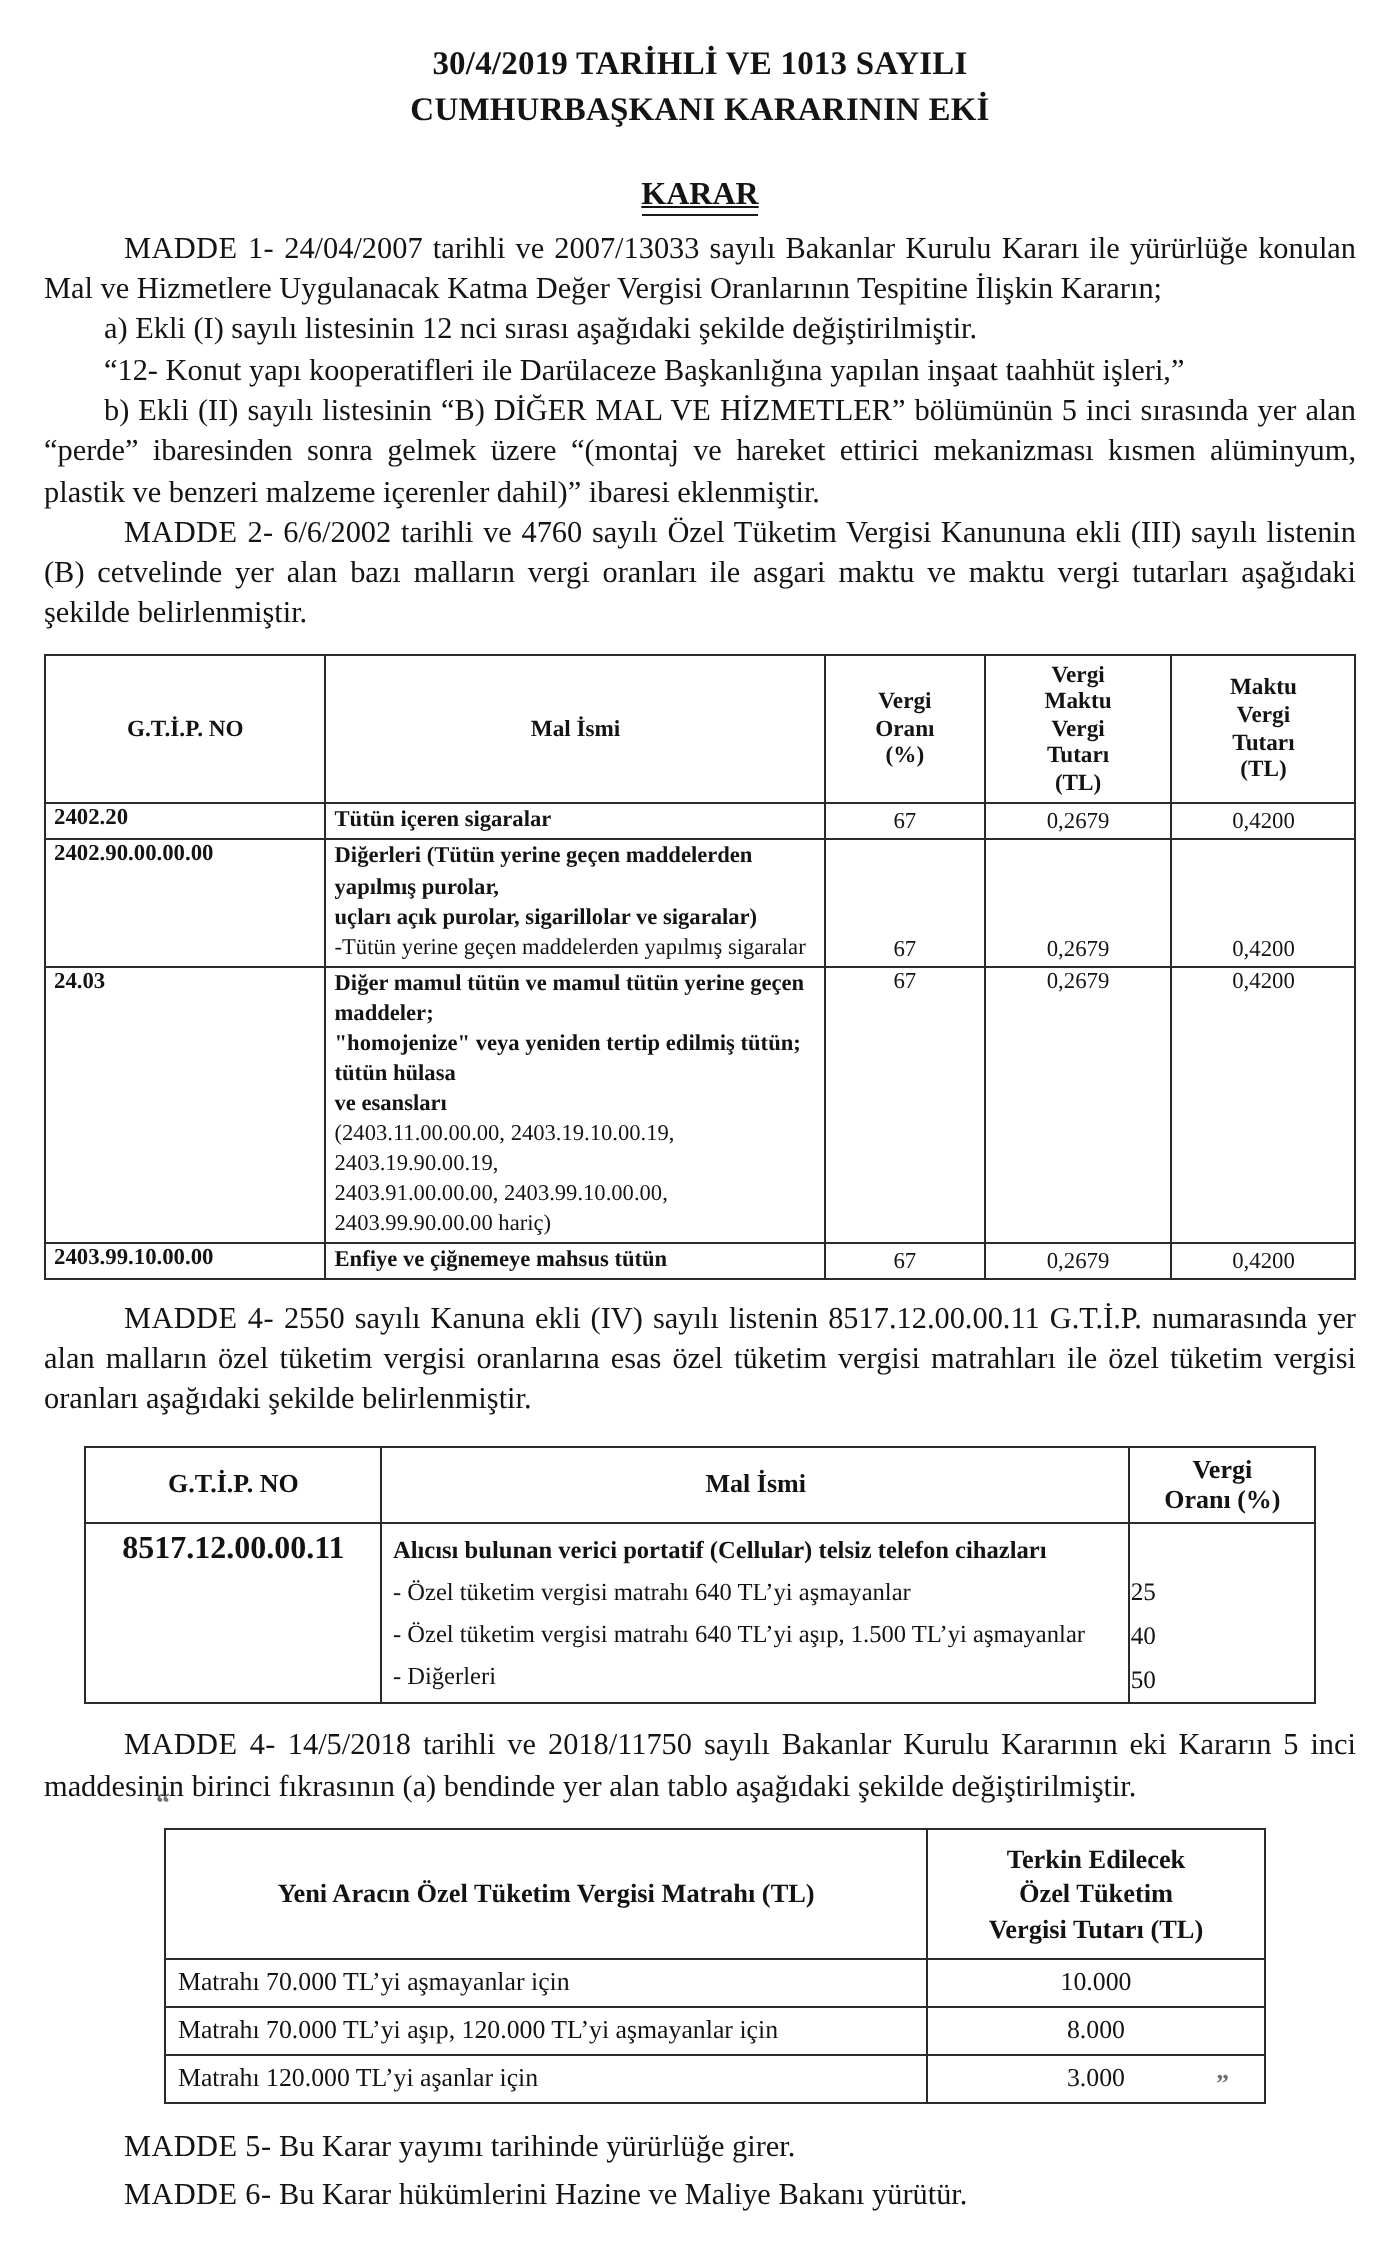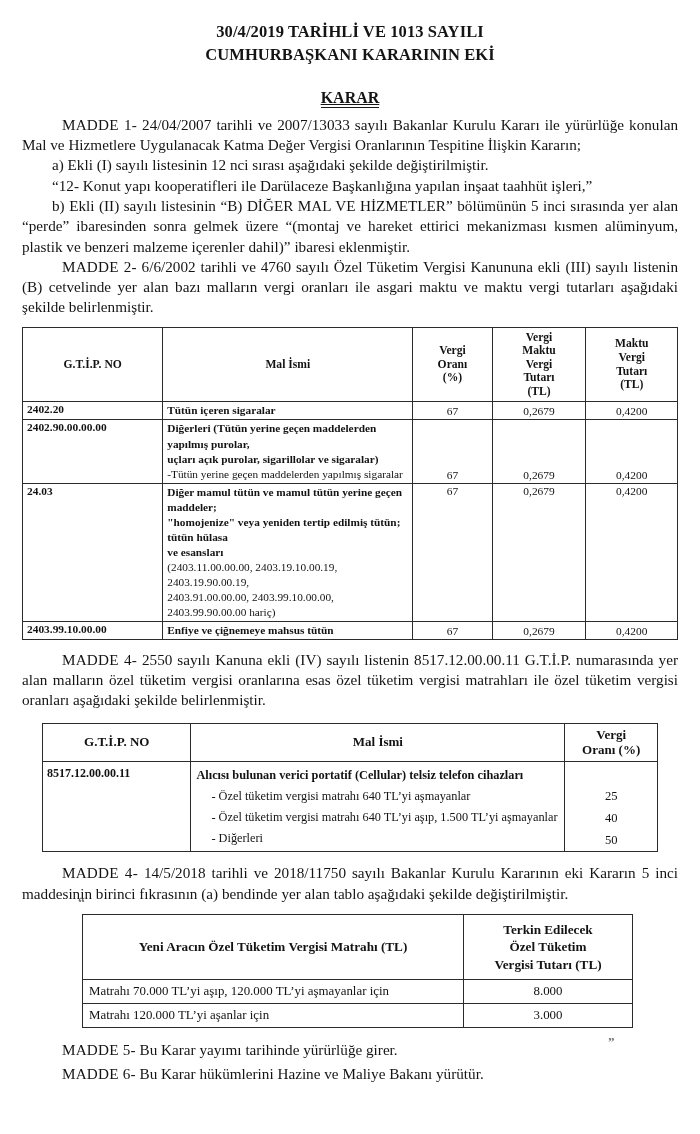--- a/index.html
+++ b/index.html
@@ -106,25 +106,25 @@
   table.t1 td.num.top { vertical-align: top; padding-top: 1px; }
   table.t1 td.mal .sub { display: block; }
 
   
   .t2-wrap { padding: 0 22px 0 42px; margin-top: 12px; }
   table.t2 { width: 616px; font-size: 12.3px; }
   table.t2 th { font-size: 13px; line-height: 1.2; padding: 3px 2px; }
   table.t2 th.c-gtip { width: 128px; }
   table.t2 th.c-mal  { width: 330px; }
   table.t2 th.c-oran { width: 78px; }
-  table.t2 td.gtip { font-weight: bold; font-size: 12px; white-space: nowrap; padding-top: 4px; }
+  table.t2 td.gtip { font-weight: bold; font-size: 16px; text-align: center; white-space: nowrap; padding-top: 4px; }
   table.t2 td.mal  { font-size: 12.3px; line-height: 1.72; padding-top: 3px; padding-left: 5px; }
   table.t2 td.mal .lead { font-weight: bold; display: block; }
-  table.t2 td.mal .item { display: block; margin-left: 15px; }
-  table.t2 td.rate { padding: 0; text-align: center; font-size: 12.6px; line-height: 1.72; padding-top: 3px; }
+  table.t2 td.mal .item { display: block; }
+  table.t2 td.rate { padding: 0; text-align: left; font-size: 12.6px; line-height: 1.72; padding-top: 3px; }
   table.t2 td.rate .blank { display: block; visibility: hidden; }
   table.t2 td.rate .v { display: block; }
 
   
   .t3-wrap { padding: 0 22px 0 82px; margin-top: 10px; position: relative; }
   table.t3 { width: 532px; font-size: 12.6px; }
   table.t3 th { font-size: 13.2px; line-height: 1.32; padding: 6px 4px; }
   table.t3 th.c-matrah { width: 372px; }
   table.t3 th.c-terkin { width: 160px; }
   table.t3 td.matrah { font-size: 12.9px; padding: 4px 4px 4px 6px; }
@@ -311,20 +311,24 @@
           <th class="c-matrah">Yeni Aracın Özel Tüketim Vergisi Matrahı (TL)</th>
           <th class="c-terkin">
             <span>Terkin Edilecek</span><br>
             <span>Özel Tüketim</span><br>
             <span>Vergisi Tutarı (TL)</span>
           </th>
         </tr>
       </thead>
       <tbody>
         <tr>
+          <td class="matrah">Matrahı 70.000 TL’yi aşmayanlar için</td>
+          <td class="tutar">10.000</td>
+        </tr>
+        <tr>
           <td class="matrah">Matrahı 70.000 TL’yi aşıp, 120.000 TL’yi aşmayanlar için</td>
           <td class="tutar">8.000</td>
         </tr>
         <tr>
           <td class="matrah">Matrahı 120.000 TL’yi aşanlar için</td>
           <td class="tutar">3.000</td>
         </tr>
       </tbody>
     </table>
   </div>

